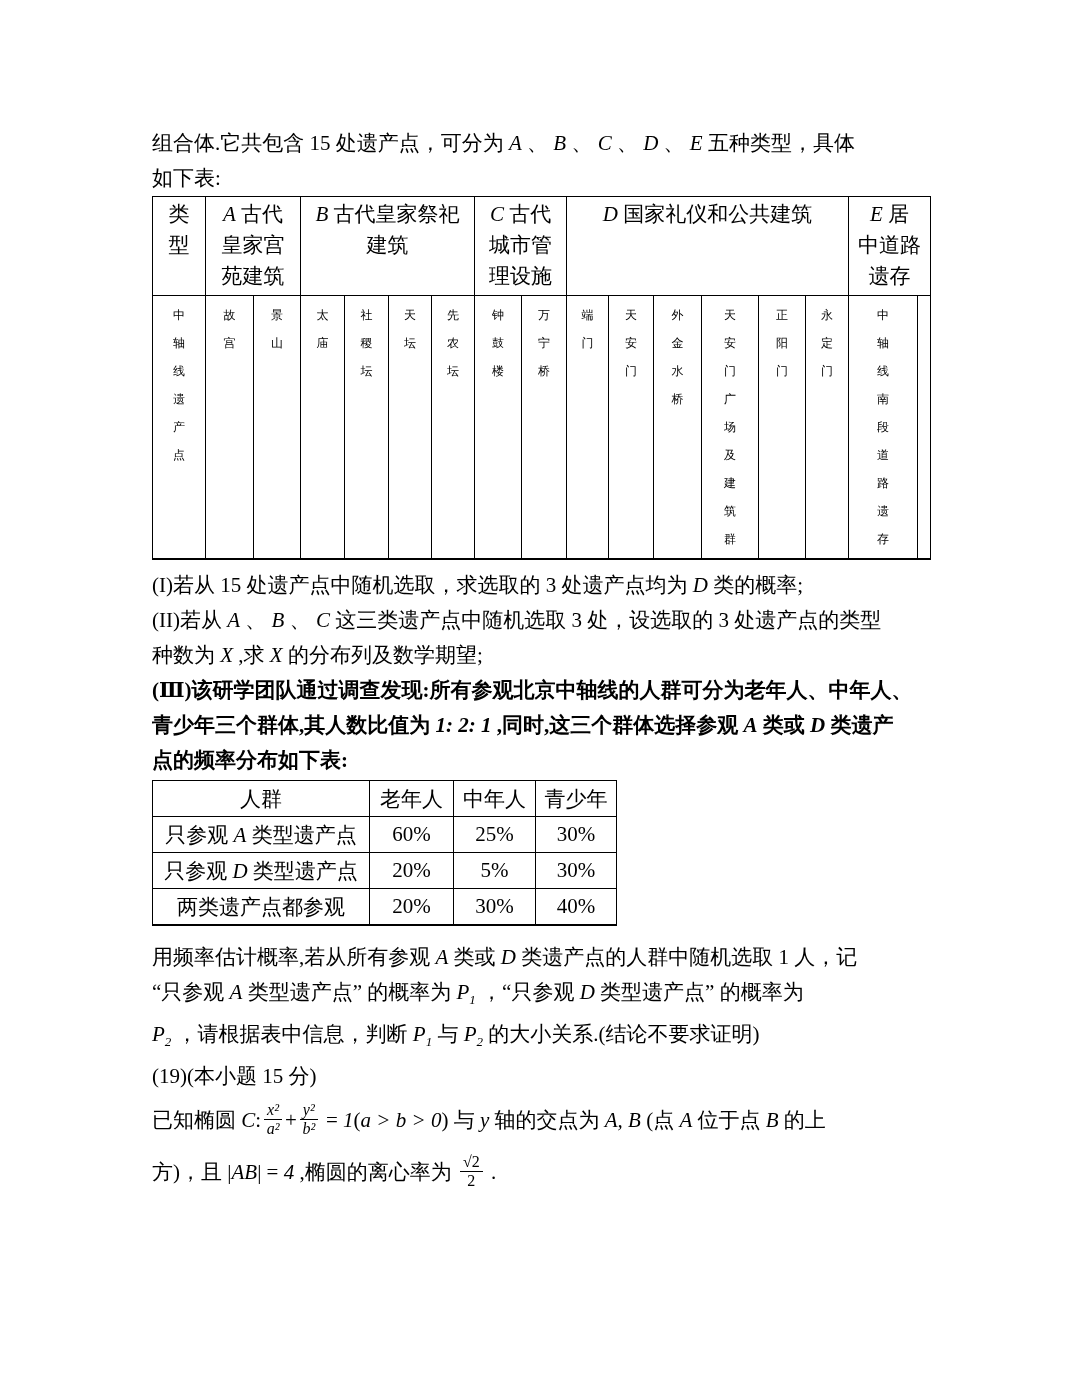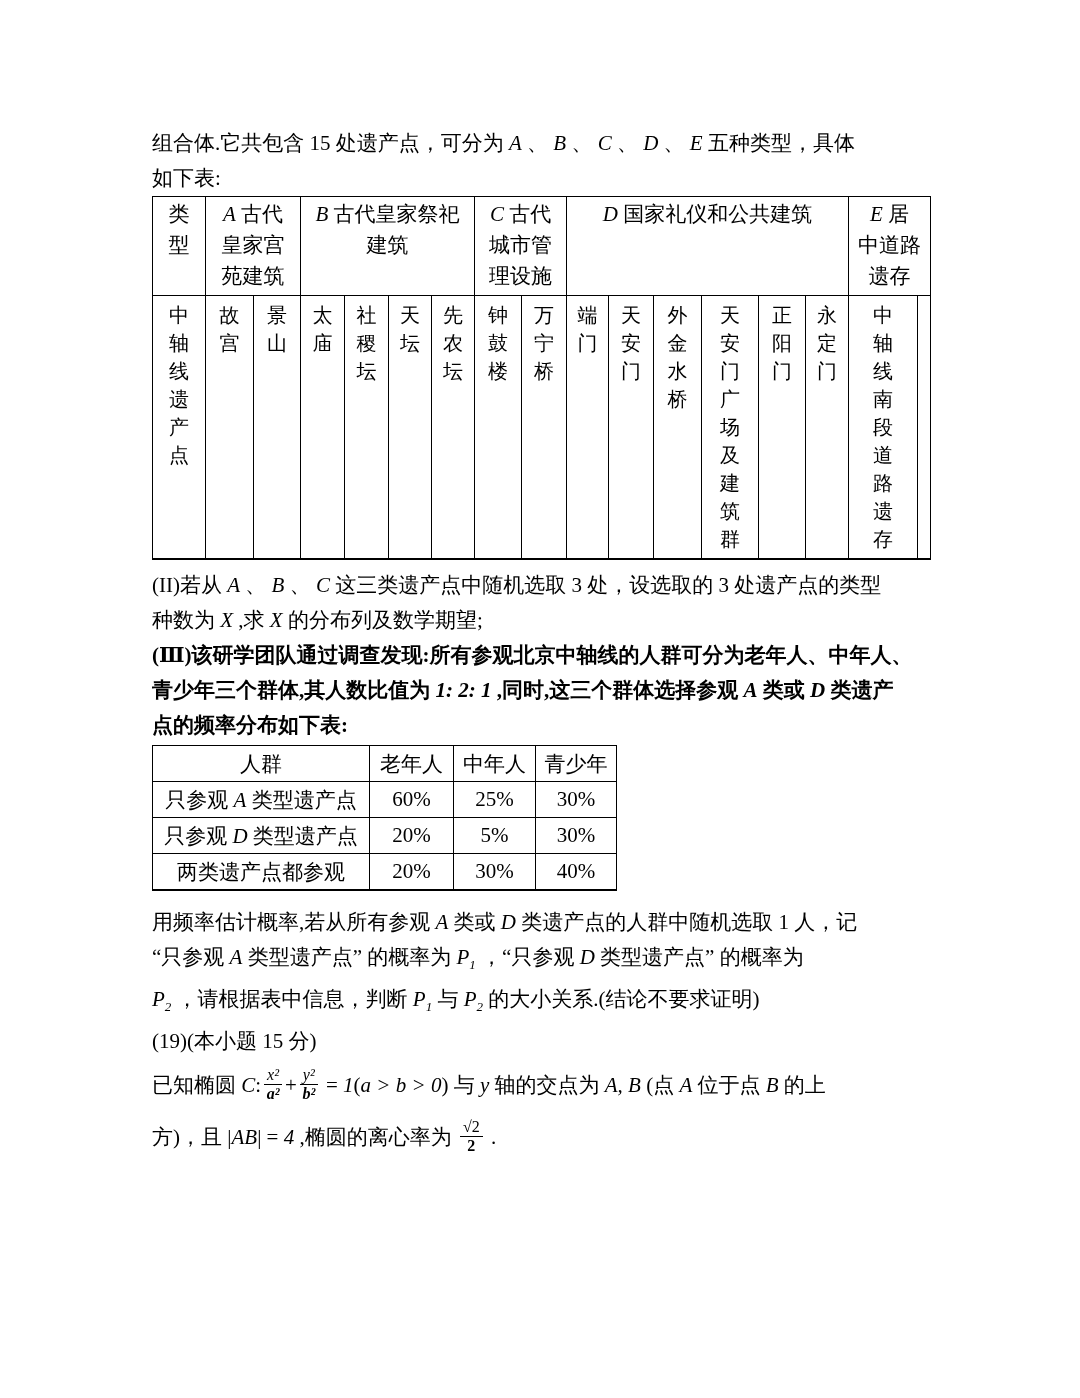--- a/index.html
+++ b/index.html
@@ -18,35 +18,35 @@
   .it  { font-style:italic; }
   .sub { font-size:13px; vertical-align:sub; font-style:italic; }
 
   
   table.t1 { border-collapse:collapse; table-layout:fixed; width:778px;
              margin:0 0 8px 0; border:1px solid #000; border-bottom:2px solid #000; }
   .t1 th, .t1 td { border:1px solid #000; font-weight:normal; padding:0; }
   .t1 thead th { height:96px; vertical-align:top; text-align:center;
                  font-size:21px; line-height:31px; padding-top:2px; }
   .t1 td.site { height:262px; vertical-align:top; }
-  .vtext { width:22px; margin:5px auto 0 auto; font-size:20px; line-height:28px;
+  .vtext { width:22px; margin:5px auto 0 auto; font-size:12px; line-height:28px;
            word-break:break-all; text-align:center; }
 
   
   table.t2 { border-collapse:collapse; table-layout:fixed; width:464px;
              margin:2px 0 14px 0; border:1px solid #000; border-bottom:2px solid #000; }
   .t2 th, .t2 td { border:1px solid #000; font-weight:normal; text-align:center;
                    font-size:21px; height:35px; padding:0; }
 
   
   p.math { line-height:52px; }
   .frac { display:inline-block; vertical-align:middle; text-align:center;
           font-size:16px; line-height:1.15; margin:0 3px; position:relative; top:-3px; }
   .frac .fn { display:block; border-bottom:1px solid #000; padding:0 3px;font-family:Liberation Serif, serif; }
-  .frac .fd { display:block;font-weight:bold; }
+  .frac .fd { display:block; }
   .frac.fi { font-style:italic; }
 </style>
 </head>
 <body>
 
 <div class="page">
   <div class="content">
 
     <p class="para mb6"><span>组合体.它共包含 15 处遗产点，可分为 </span><span class="it">A</span><span> 、 </span><span class="it">B</span><span> 、 </span><span class="it">C</span><span> 、 </span><span class="it">D</span><span> 、 </span><span class="it">E</span><span> 五种类型，具体</span><br><span>如下表:</span></p>
 
@@ -128,20 +128,21 @@
               <div class="vtext">永定门</div>
             </td>
           <td class="site">
               <div class="vtext">中轴线南段道路遗存</div>
             </td>
           <td class="site"></td>
         </tr>
       </tbody>
     </table>
 
+    <p class="para mb10"><span>(I)若从 15 处遗产点中随机选取，求选取的 3 处遗产点均为 </span><span class="it">D</span><span> 类的概率;</span></p>
     <p class="para mb12"><span>(II)若从 </span><span class="it">A</span><span> 、 </span><span class="it">B</span><span> 、 </span><span class="it">C</span><span> 这三类遗产点中随机选取 3 处，设选取的 3 处遗产点的类型</span><br><span>种数为 </span><span class="it">X</span><span> ,求 </span><span class="it">X</span><span> 的分布列及数学期望;</span></p>
     <p class="para mb2"><span>(Ⅲ)该研学团队通过调查发现:所有参观北京中轴线的人群可分为老年人、中年人、</span><br><span>青少年三个群体,其人数比值为 </span><span class="it">1: 2: 1</span><span> ,同时,这三个群体选择参观 </span><span class="it">A</span><span> 类或 </span><span class="it">D</span><span> 类遗产</span><br><span>点的频率分布如下表:</span></p>
 
     <table class="t2">
       <colgroup>
         <col style="width:217px">
           <col style="width:84px">
           <col style="width:82px">
           <col style="width:81px">
       </colgroup>

